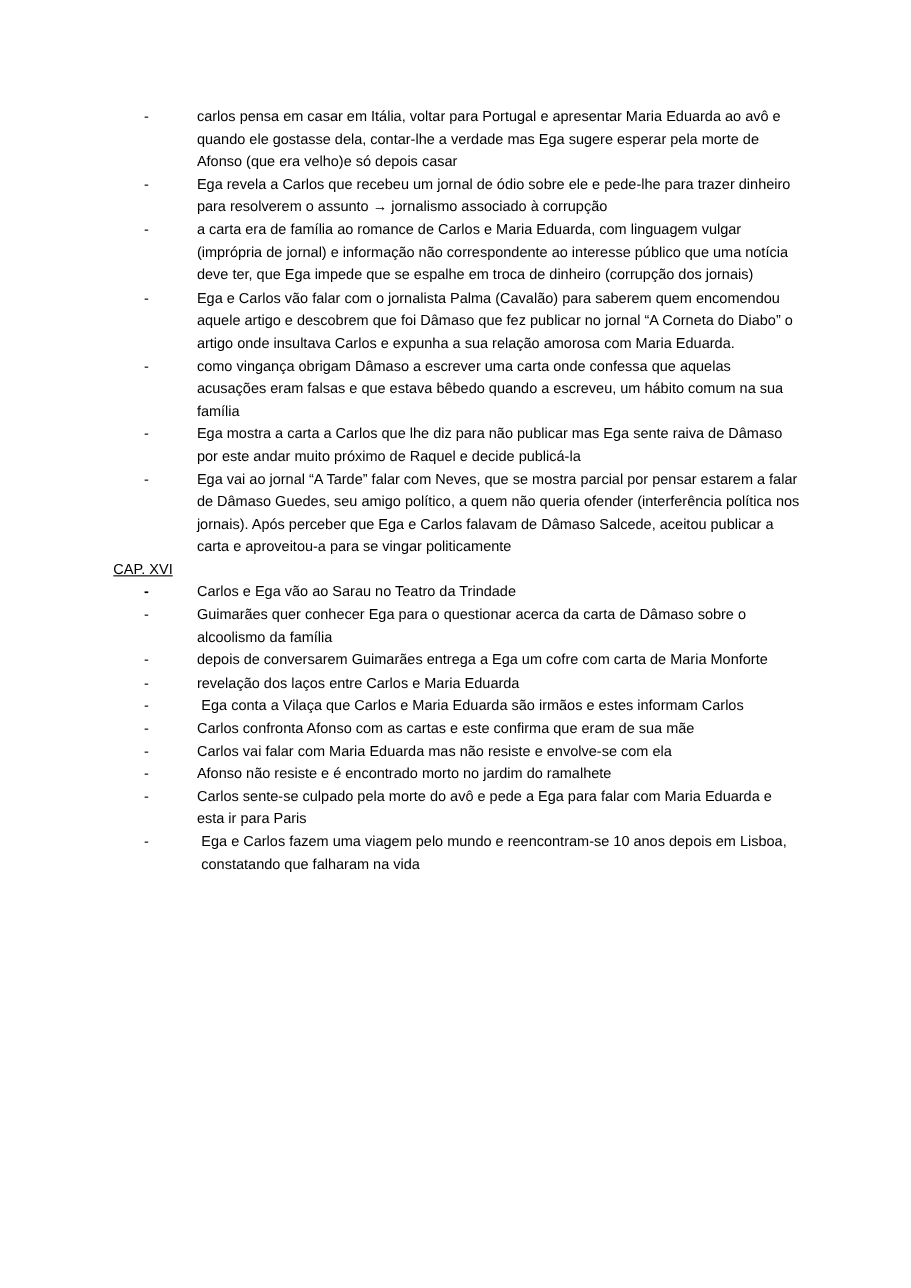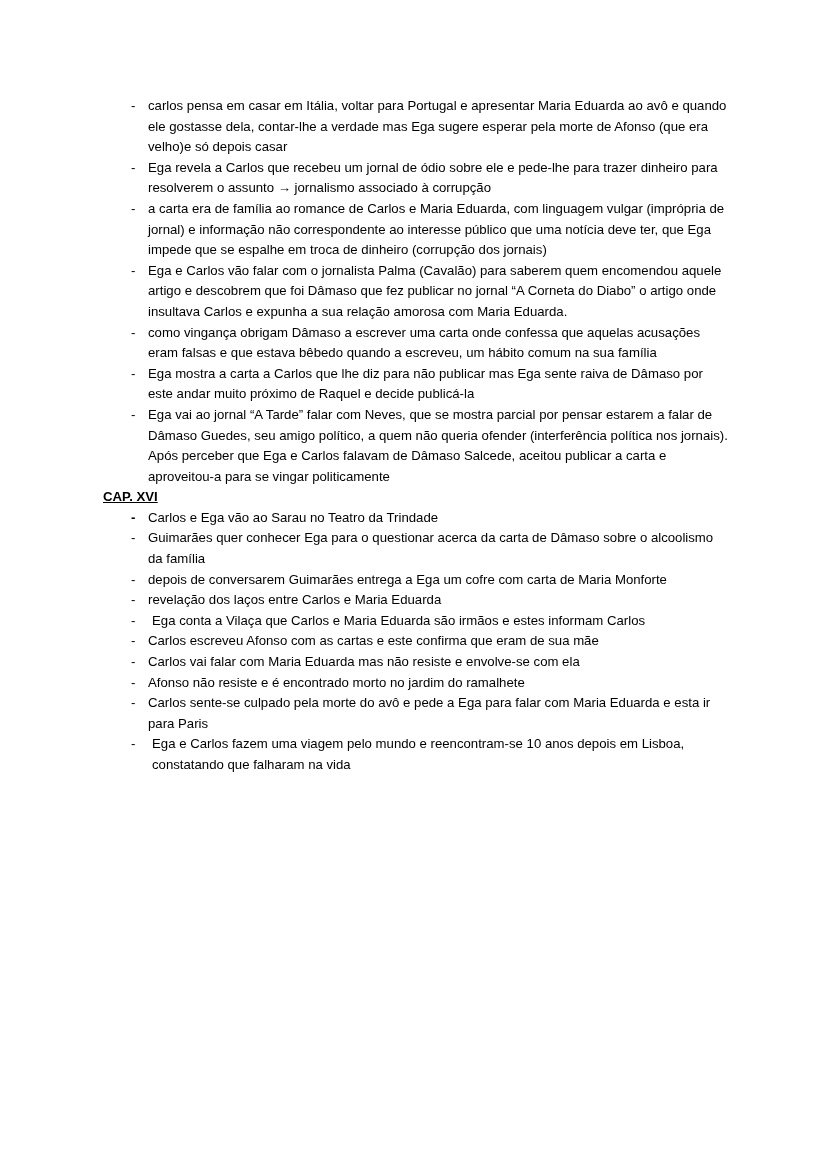--- a/index.html
+++ b/index.html
@@ -39,23 +39,24 @@
   ul.bullet-list > li .dash {
     position: absolute;
     left: 28px;
     top: 0;
   }
   ul.bullet-list > li .dash.bold {
     font-weight: bold;
   }
   ul.bullet-list > li .txt {
     display: block;
+    margin-left: 31px;
   }
   .chapter-heading {
-    font-weight: bold;
+    font-weight: normal;
     text-decoration: underline;
     margin: 0;
     padding: 0;
     font-size: 13.2px;
     line-height: 1.56;
   }
   .section {
     margin: 0;
   }
   .li-indent-extra {
@@ -124,21 +125,21 @@
     </div>
 
     <div class="section">
       <ul class="bullet-list">
         <li class="li-indent-extra">
           <span class="dash">-</span>
           <span class="txt">Ega conta a Vilaça que Carlos e Maria Eduarda são irmãos e estes informam Carlos</span>
         </li>
         <li>
           <span class="dash">-</span>
-          <span class="txt">Carlos escreveu Afonso com as cartas e este confirma que eram de sua mãe</span>
+          <span class="txt">Carlos confronta Afonso com as cartas e este confirma que eram de sua mãe</span>
         </li>
         <li>
           <span class="dash">-</span>
           <span class="txt">Carlos vai falar com Maria Eduarda mas não resiste e envolve-se com ela</span>
         </li>
         <li>
           <span class="dash">-</span>
           <span class="txt">Afonso não resiste e é encontrado morto no jardim do ramalhete</span>
         </li>
         <li>

